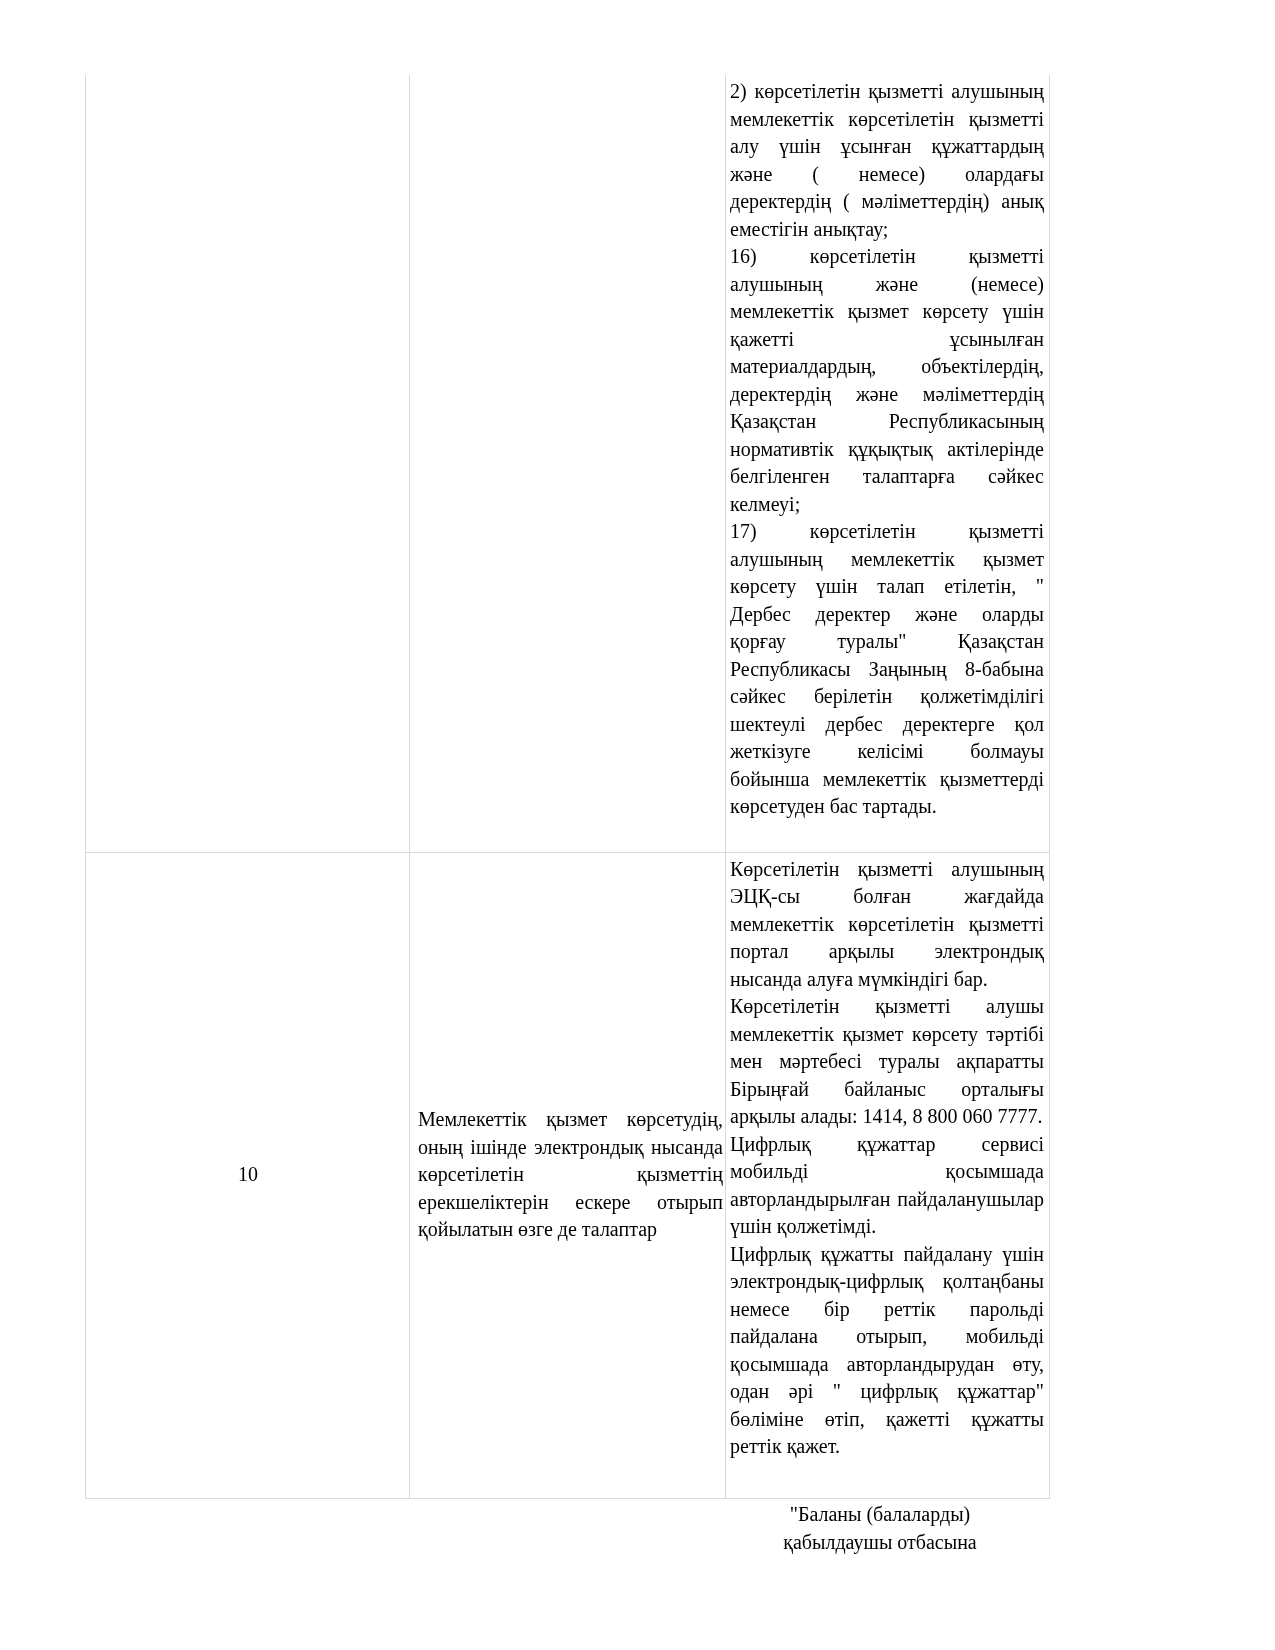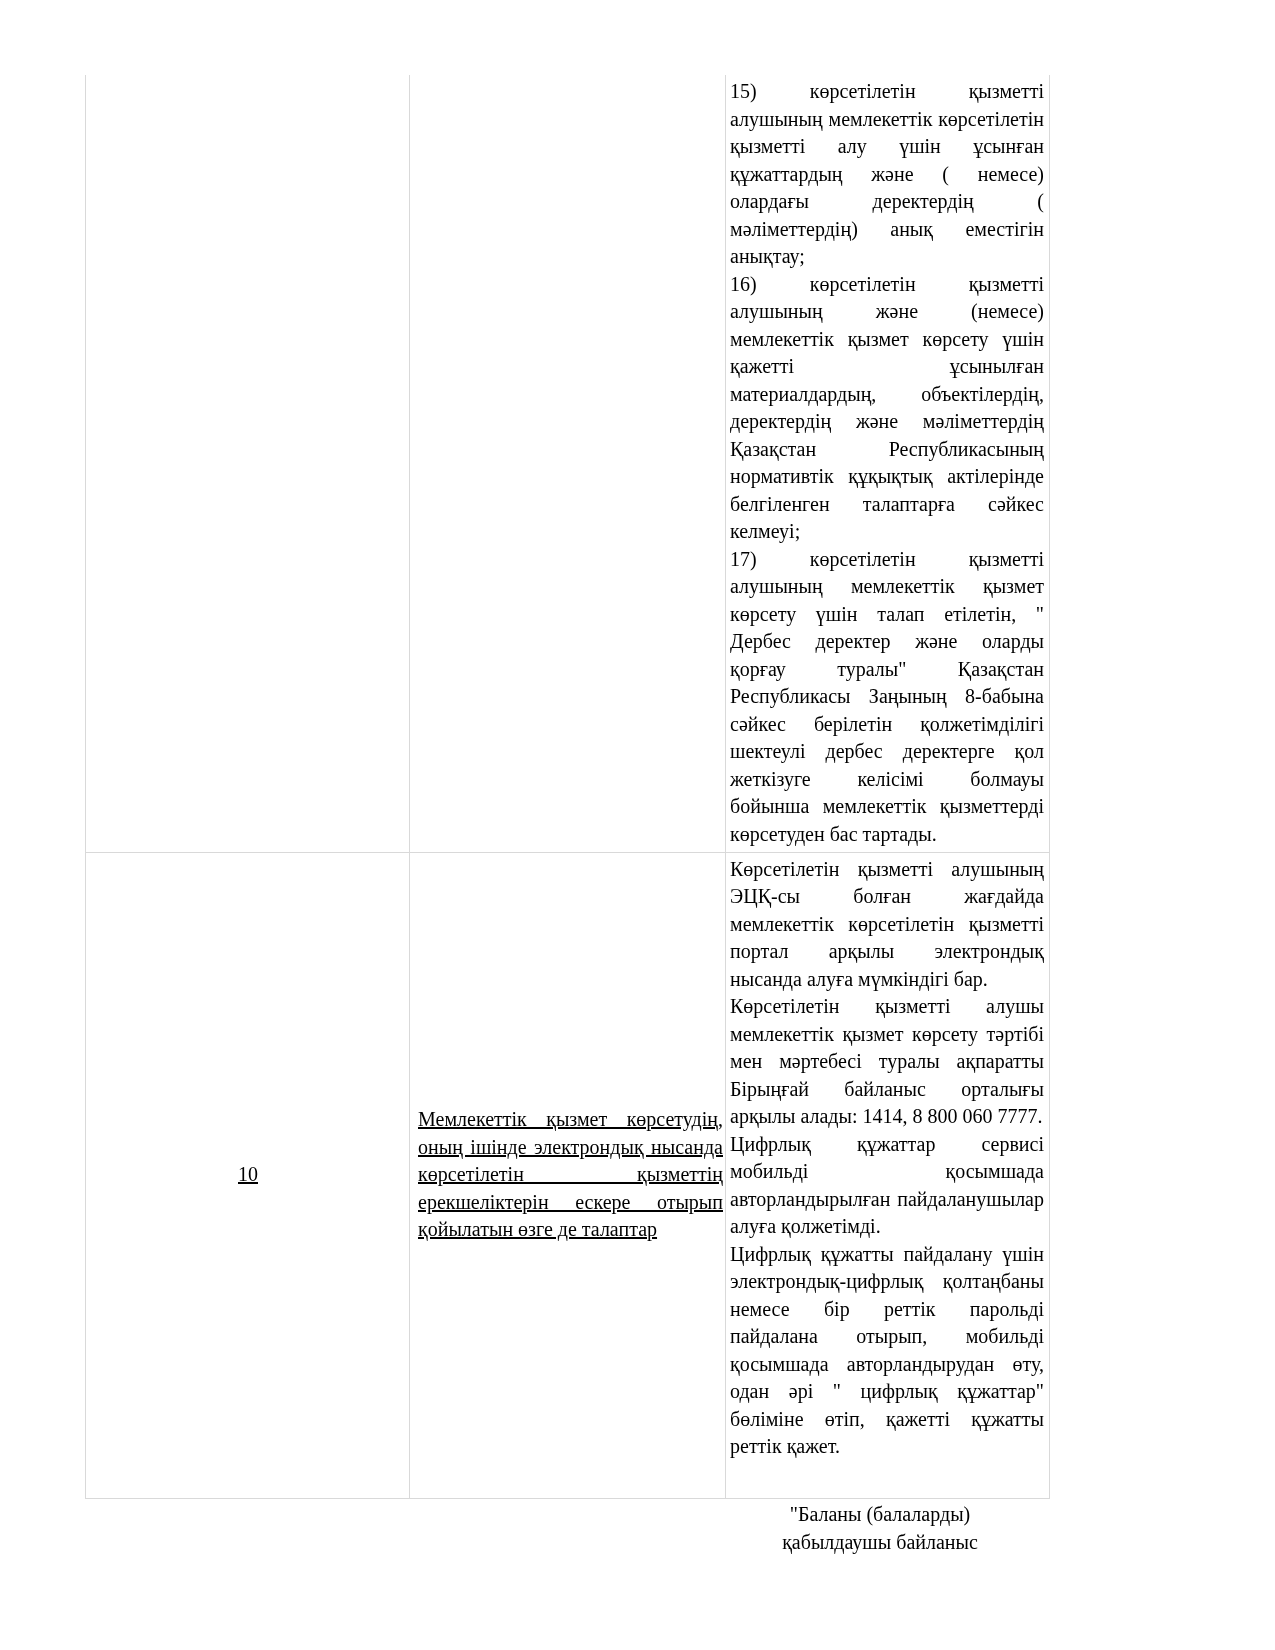--- a/index.html
+++ b/index.html
@@ -24,21 +24,21 @@
   .doc-table td{
     border:1px solid var(--border-color);
     vertical-align:top;
     padding:3px 5px 3px 4px;
     overflow:hidden;
     word-wrap:break-word;
   }
   .doc-table tr.row-top td{border-top:none;}
   .doc-table tr.row-1{height:777px;}
   .doc-table tr.row-2{height:646px;}
-  td.v-mid{vertical-align:middle;text-decoration:underline;}
+  td.v-mid{vertical-align:middle;}
   td.num-cell{padding-left:6px;text-align:center;}
   td.name-cell{padding-left:8px;padding-right:2px;}
   .just p{margin:0;text-align:justify;}
   .footer-note{
     position:absolute;left:645px;top:1501px;width:470px;
     text-align:center;
     font-size:20px;line-height:27.5px;
   }
   .footer-note div{margin:0;}
 </style>
@@ -53,38 +53,38 @@
   </colgroup>
   <tbody>
     <tr class="row-top row-1">
       <td class="num-cell">
         <div></div>
       </td>
       <td class="name-cell just">
         <p></p>
       </td>
       <td class="just">
-        <p>15) көрсетілетін қызметті алушының мемлекеттік көрсетілетін қызметті алу үшін ұсынған құжаттардың және ( немесе) олардағы деректердің ( мәліметтердің) анық еместігін анықтау;</p>
+        <p>2) көрсетілетін қызметті алушының мемлекеттік көрсетілетін қызметті алу үшін ұсынған құжаттардың және ( немесе) олардағы деректердің ( мәліметтердің) анық еместігін анықтау;</p>
         <p>16) көрсетілетін қызметті алушының және (немесе) мемлекеттік қызмет көрсету үшін қажетті ұсынылған материалдардың, объектілердің, деректердің және мәліметтердің Қазақстан Республикасының нормативтік құқықтық актілерінде белгіленген талаптарға сәйкес келмеуі;</p>
         <p>17) көрсетілетін қызметті алушының мемлекеттік қызмет көрсету үшін талап етілетін, " Дербес деректер және оларды қорғау туралы" Қазақстан Республикасы Заңының 8-бабына сәйкес берілетін қолжетімділігі шектеулі дербес деректерге қол жеткізуге келісімі болмауы бойынша мемлекеттік қызметтерді көрсетуден бас тартады.</p>
       </td>
     </tr>
     <tr class="row-2">
       <td class="num-cell v-mid">
         <div>10</div>
       </td>
       <td class="name-cell v-mid just">
         <p>Мемлекеттік қызмет көрсетудің, оның ішінде электрондық нысанда көрсетілетін қызметтің ерекшеліктерін ескере отырып қойылатын өзге де талаптар</p>
       </td>
       <td class="just">
         <p>Көрсетілетін қызметті алушының ЭЦҚ-сы болған жағдайда мемлекеттік көрсетілетін қызметті портал арқылы электрондық нысанда алуға мүмкіндігі бар.</p>
         <p>Көрсетілетін қызметті алушы мемлекеттік қызмет көрсету тәртібі мен мәртебесі туралы ақпаратты Бірыңғай байланыс орталығы арқылы алады: 1414, 8 800 060 7777.</p>
-        <p>Цифрлық құжаттар сервисі мобильді қосымшада авторландырылған пайдаланушылар алуға қолжетімді.</p>
+        <p>Цифрлық құжаттар сервисі мобильді қосымшада авторландырылған пайдаланушылар үшін қолжетімді.</p>
         <p>Цифрлық құжатты пайдалану үшін электрондық-цифрлық қолтаңбаны немесе бір реттік парольді пайдалана отырып, мобильді қосымшада авторландырудан өту, одан әрі " цифрлық құжаттар" бөліміне өтіп, қажетті құжатты реттік қажет.</p>
       </td>
     </tr>
   </tbody>
 </table>
 
 <div class="footer-note">
   <div>"Баланы (балаларды)</div>
-  <div>қабылдаушы байланыс</div>
+  <div>қабылдаушы отбасына</div>
 </div>
 
 </body></html>

